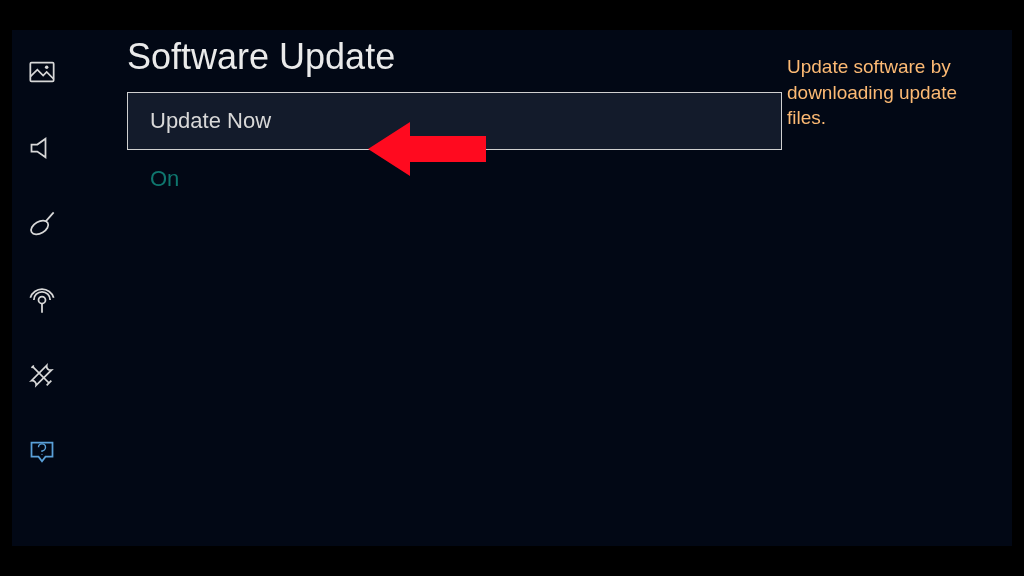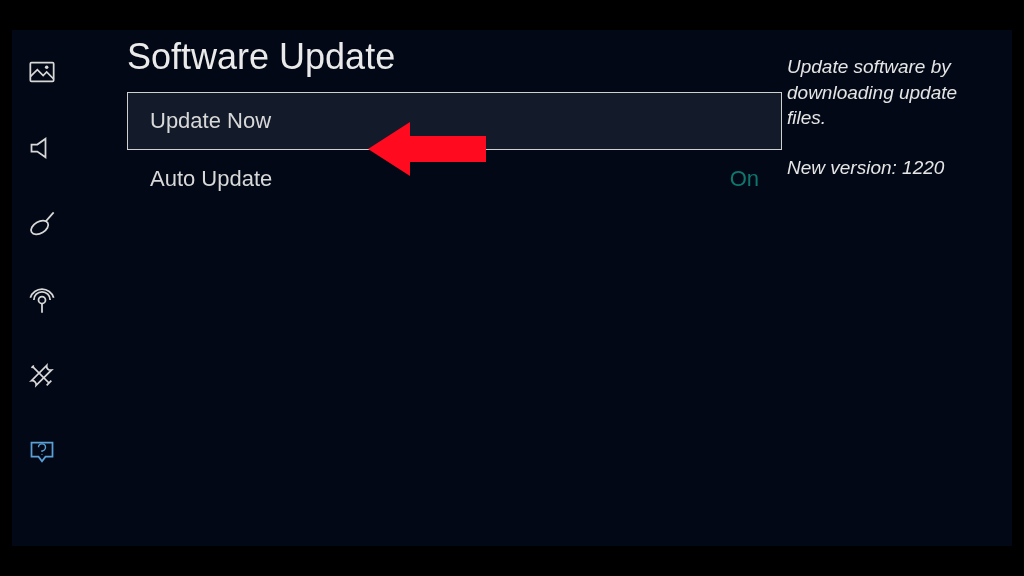--- a/index.html
+++ b/index.html
@@ -84,22 +84,21 @@
     .menu-item-value {
       font-size: 22px;
       color: #0f766e;
     }
     .info-panel {
       width: 225px;
       padding-top: 24px;
       padding-right: 20px;
       font-size: 19px;
       line-height: 1.35;
-      color: #e5e5e5;
-      font-style: italic;
+      color: #fdba74;
     }
     .info-description {
       margin-bottom: 24px;
     }
     .info-version-line {
       margin-bottom: 2px;
     }
     .annotation-arrow {
       position: absolute;
       left: 296px;
@@ -154,32 +153,27 @@
   </div>
 
   <div class="content">
     <h1 class="page-title">Software Update</h1>
     <div class="menu-list">
       <div class="menu-item selected">
         <span>Update Now</span>
         <span class="menu-item-value"></span>
       </div>
       <div class="menu-item">
-        <span>Auto Update</span>
         <span class="menu-item-value">On</span>
       </div>
     </div>
 
     <div class="annotation-arrow">
       <svg width="120" height="58" viewBox="0 0 120 58">
         <polygon points="0,29 42,2 42,16 118,16 118,42 42,42 42,56" fill="#ff0a1f"></polygon>
       </svg>
     </div>
   </div>
 
   <div class="info-panel">
     <div class="info-description">Update software by downloading update files.</div>
-    <div class="info-version-line">
-      <span>New version:</span>
-      <span>1220</span>
-    </div>
   </div>
 </div>
 
 </body></html>

